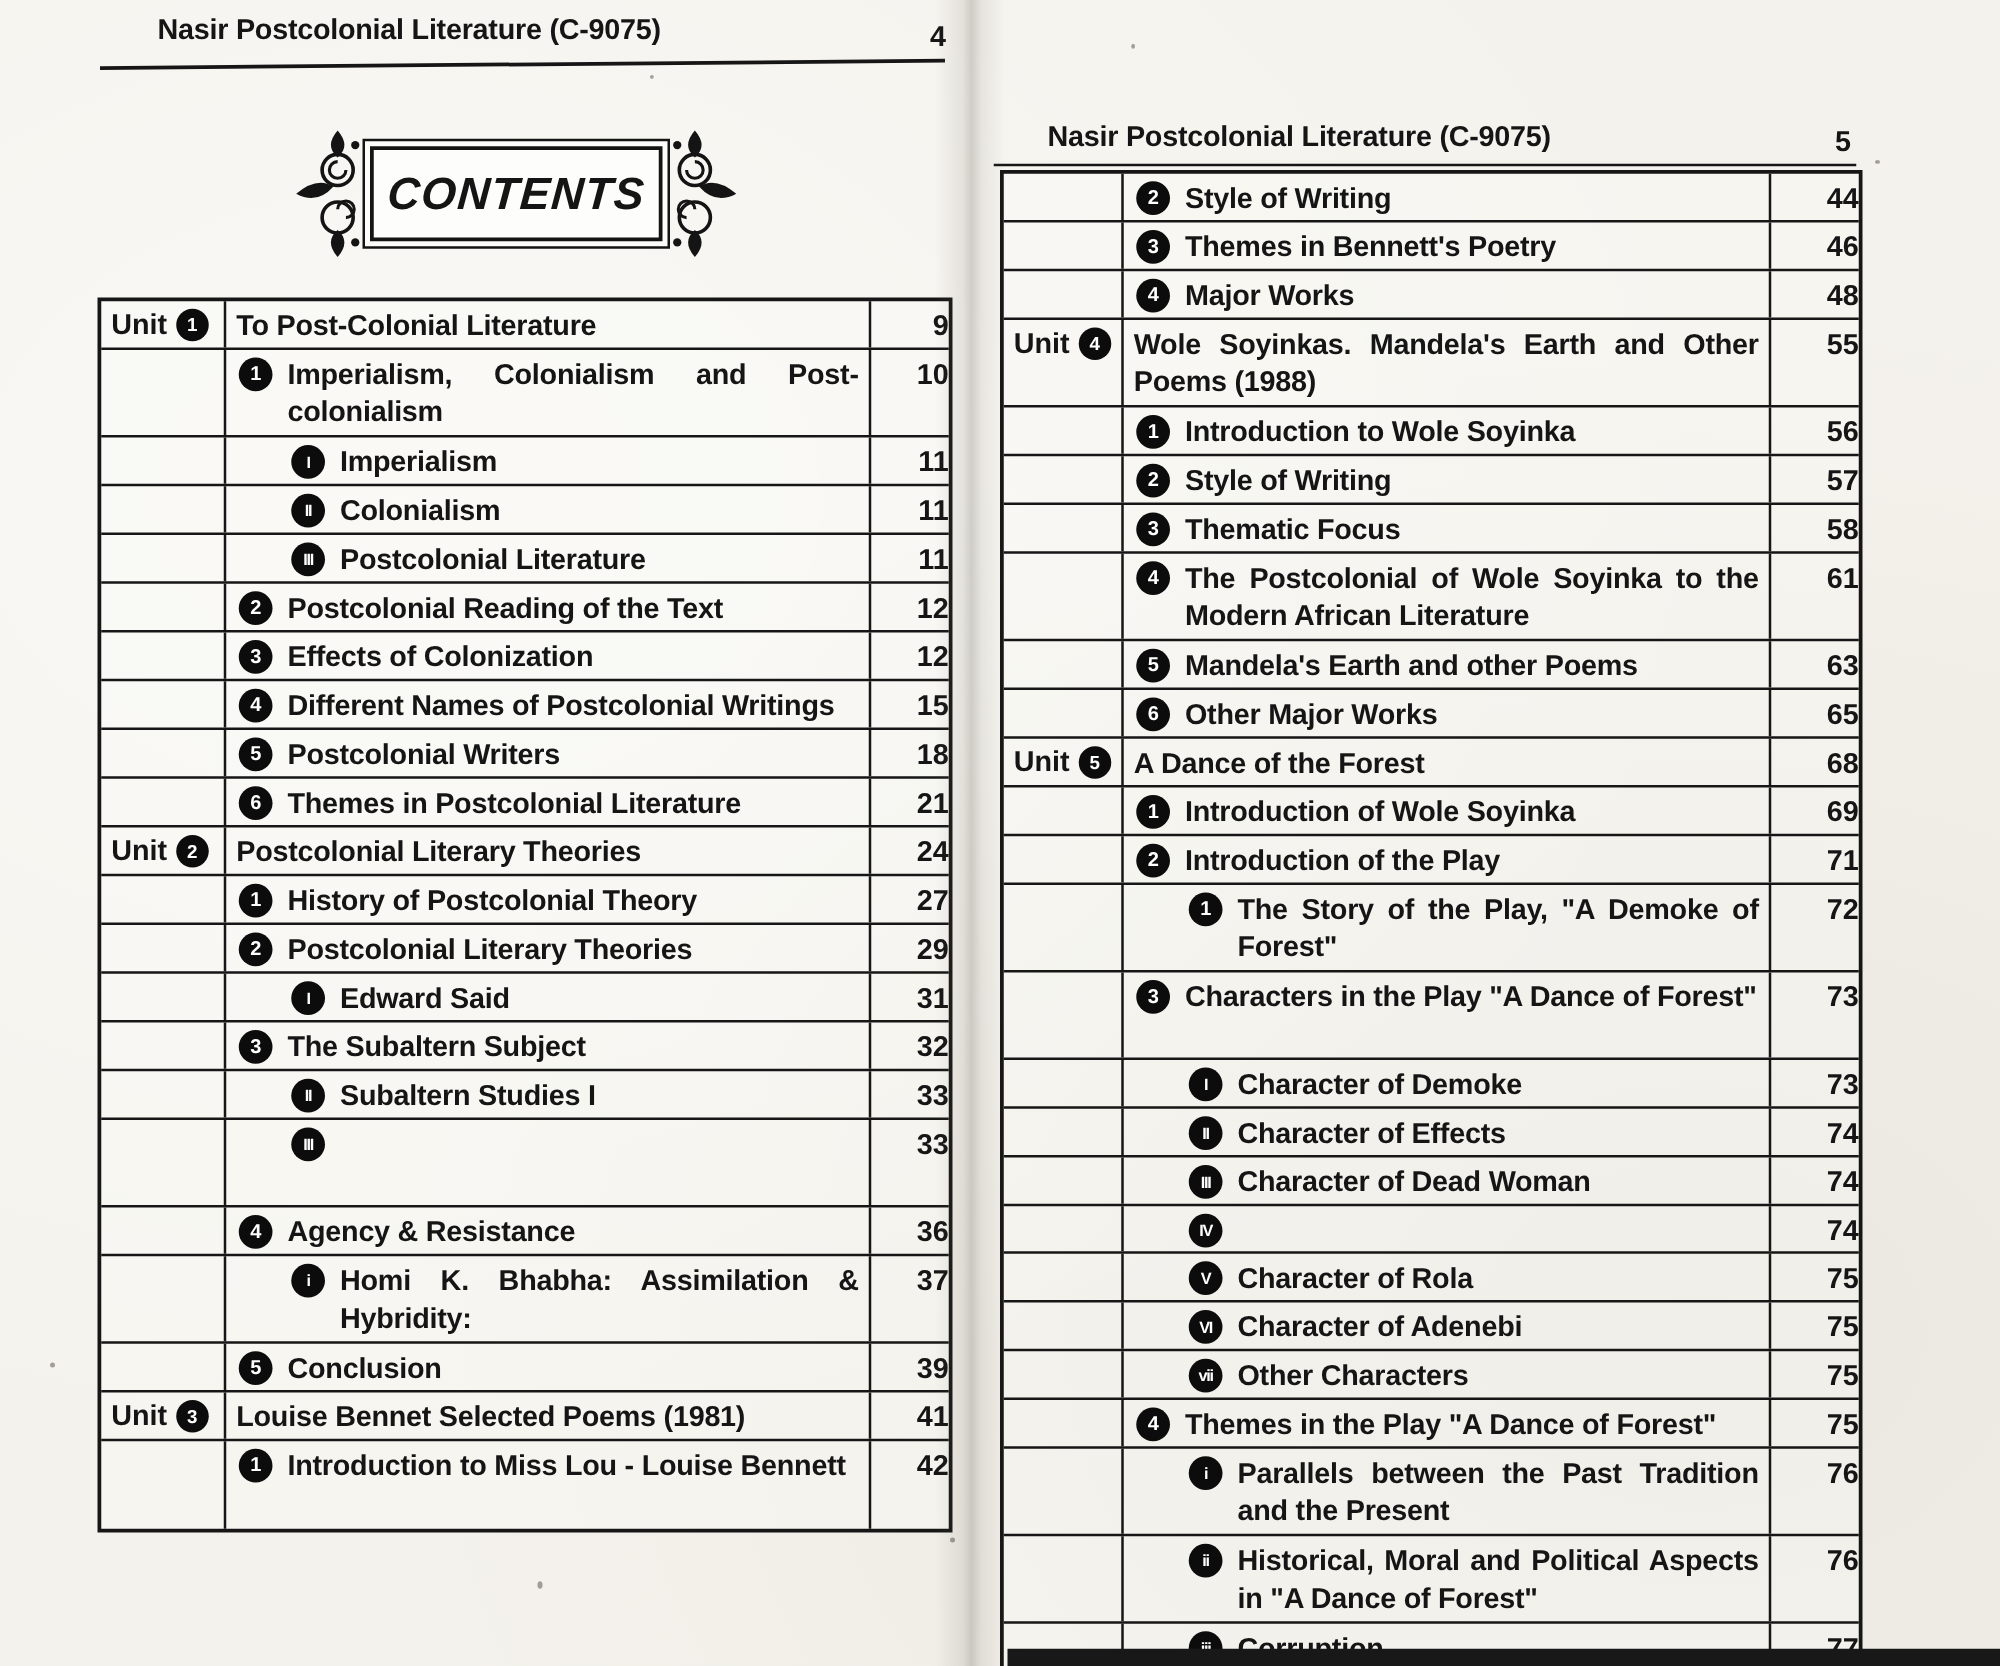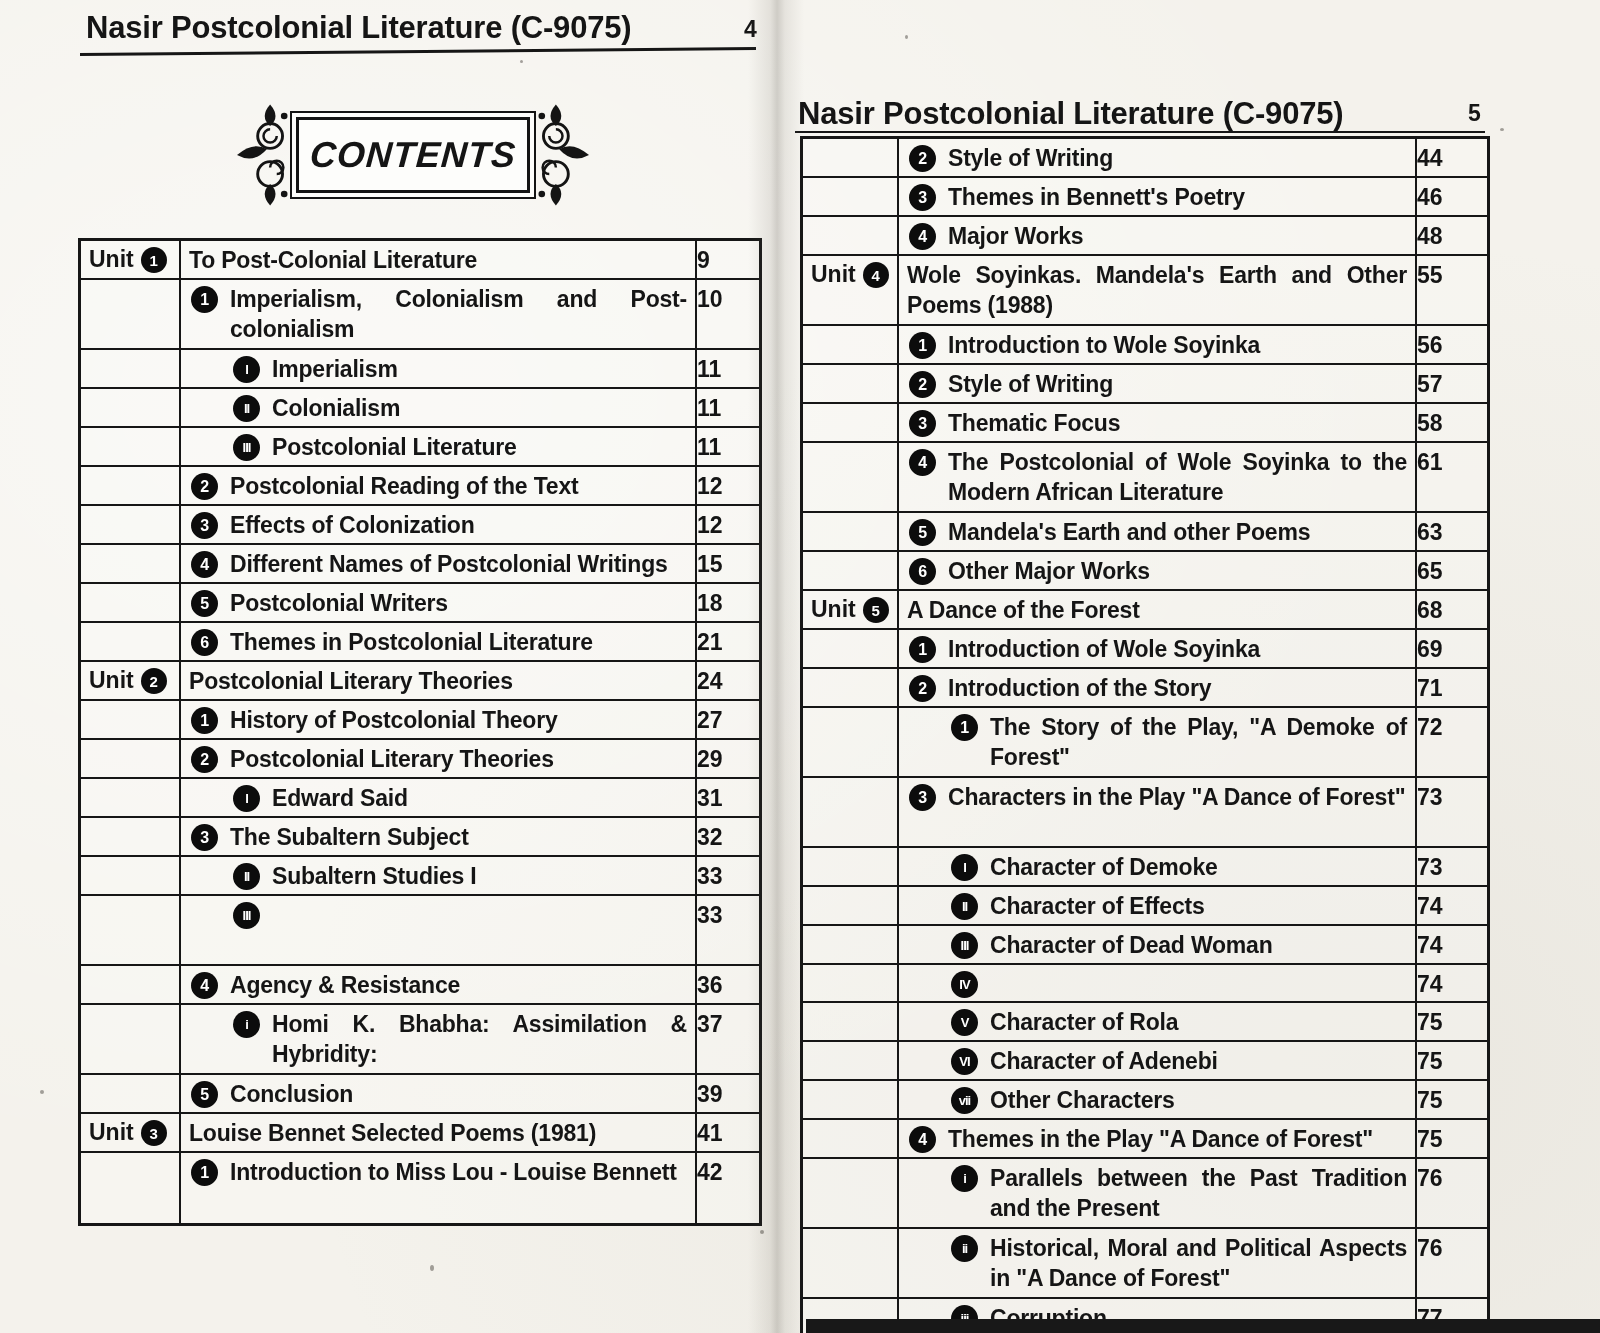--- a/index.html
+++ b/index.html
@@ -6,21 +6,21 @@
   body{
     width:1600px;height:1333px;position:relative;overflow:hidden;
     background:
       radial-gradient(ellipse at 20% 30%, rgba(255,255,255,.5), rgba(255,255,255,0) 60%),
       radial-gradient(ellipse at 85% 80%, rgba(190,184,170,.18), rgba(190,184,170,0) 55%),
       #f4f2ec;
     font-family:"Liberation Sans","DejaVu Sans",sans-serif;
     color:#151515;
     -webkit-font-smoothing:antialiased;
   }
-  .page-header{position:absolute;font-size:31px;font-weight:700;letter-spacing:-.2px;white-space:nowrap;}
+  .page-header{position:absolute;font-size:23px;font-weight:700;letter-spacing:-.2px;white-space:nowrap;margin-left:40px;}
   .page-num{position:absolute;font-size:23px;font-weight:700;}
   .hrule{position:absolute;background:#161616;}
 
   
   .gutter{position:absolute;top:0;left:748px;width:56px;height:1333px;
     background:linear-gradient(90deg,rgba(110,104,92,0) 0%,rgba(110,104,92,.14) 40%,rgba(95,90,80,.26) 52%,rgba(110,104,92,.12) 66%,rgba(110,104,92,0) 100%);}
   .bottom-bar{position:absolute;left:806px;top:1319px;width:794px;height:14px;background:#181818;}
 
   
   .banner-wrap{position:absolute;left:232px;top:92px;width:362px;height:126px;display:flex;align-items:center;}
@@ -38,21 +38,21 @@
   .toc .trow.dbl{min-height:70px;}
   .toc-left .trow{grid-template-columns:100px 1fr 64px;}
   .toc-right .trow{grid-template-columns:96px 1fr 72px;}
   .cell{box-sizing:border-box;}
   .unit-cell{border-right:2.5px solid #161616;padding:4px 2px 0 8px;font-size:23px;font-weight:700;
     display:flex;align-items:flex-start;gap:7px;line-height:29px;}
   .title-cell{padding:4px 8px 3px 10px;display:flex;align-items:flex-start;font-size:23px;font-weight:700;line-height:30px;letter-spacing:-.2px;}
   .title-cell.lvl0{padding-left:8px;}
   .title-cell.lvl2{padding-left:52px;}
   .ttext{flex:1;text-align:justify;}
-  .page-cell{border-left:2.5px solid #161616;padding-top:5px;font-size:23px;font-weight:700;text-align:left;line-height:29px;}
+  .page-cell{border-left:2.5px solid #161616;padding-top:5px;font-size:23px;font-weight:700;text-align:right;line-height:29px;}
   .mk{flex:none;width:27px;height:27px;margin:2px 12px 0 0;border-radius:50%;background:#0c0c0c;color:#ffffff;
     display:inline-flex;align-items:center;justify-content:center;font-size:16px;font-weight:700;line-height:1;}
   .mk.roman{font-size:13px;letter-spacing:-1px;}
   .ucircle{flex:none;width:26px;height:26px;margin-top:2px;border-radius:50%;background:#0c0c0c;color:#fff;
     display:inline-flex;align-items:center;justify-content:center;font-size:15px;font-weight:700;line-height:1;}
   
   .speck{position:absolute;border-radius:50%;background:rgba(60,56,48,.45);}
 </style>
 </head>
 <body>
@@ -375,21 +375,21 @@
       <div class="cell title-cell lvl1">
         <span class="mk">1</span>
         <span class="ttext">Introduction of Wole Soyinka</span>
       </div>
       <div class="cell page-cell">69</div>
     </div>
     <div class="trow">
       <div class="cell unit-cell"></div>
       <div class="cell title-cell lvl1">
         <span class="mk">2</span>
-        <span class="ttext">Introduction of the Story</span>
+        <span class="ttext">Introduction of the Play</span>
       </div>
       <div class="cell page-cell">71</div>
     </div>
     <div class="trow dbl">
       <div class="cell unit-cell"></div>
       <div class="cell title-cell lvl2">
         <span class="mk">1</span>
         <span class="ttext">The Story of the Play, "A Demoke of Forest"</span>
       </div>
       <div class="cell page-cell">72</div>

